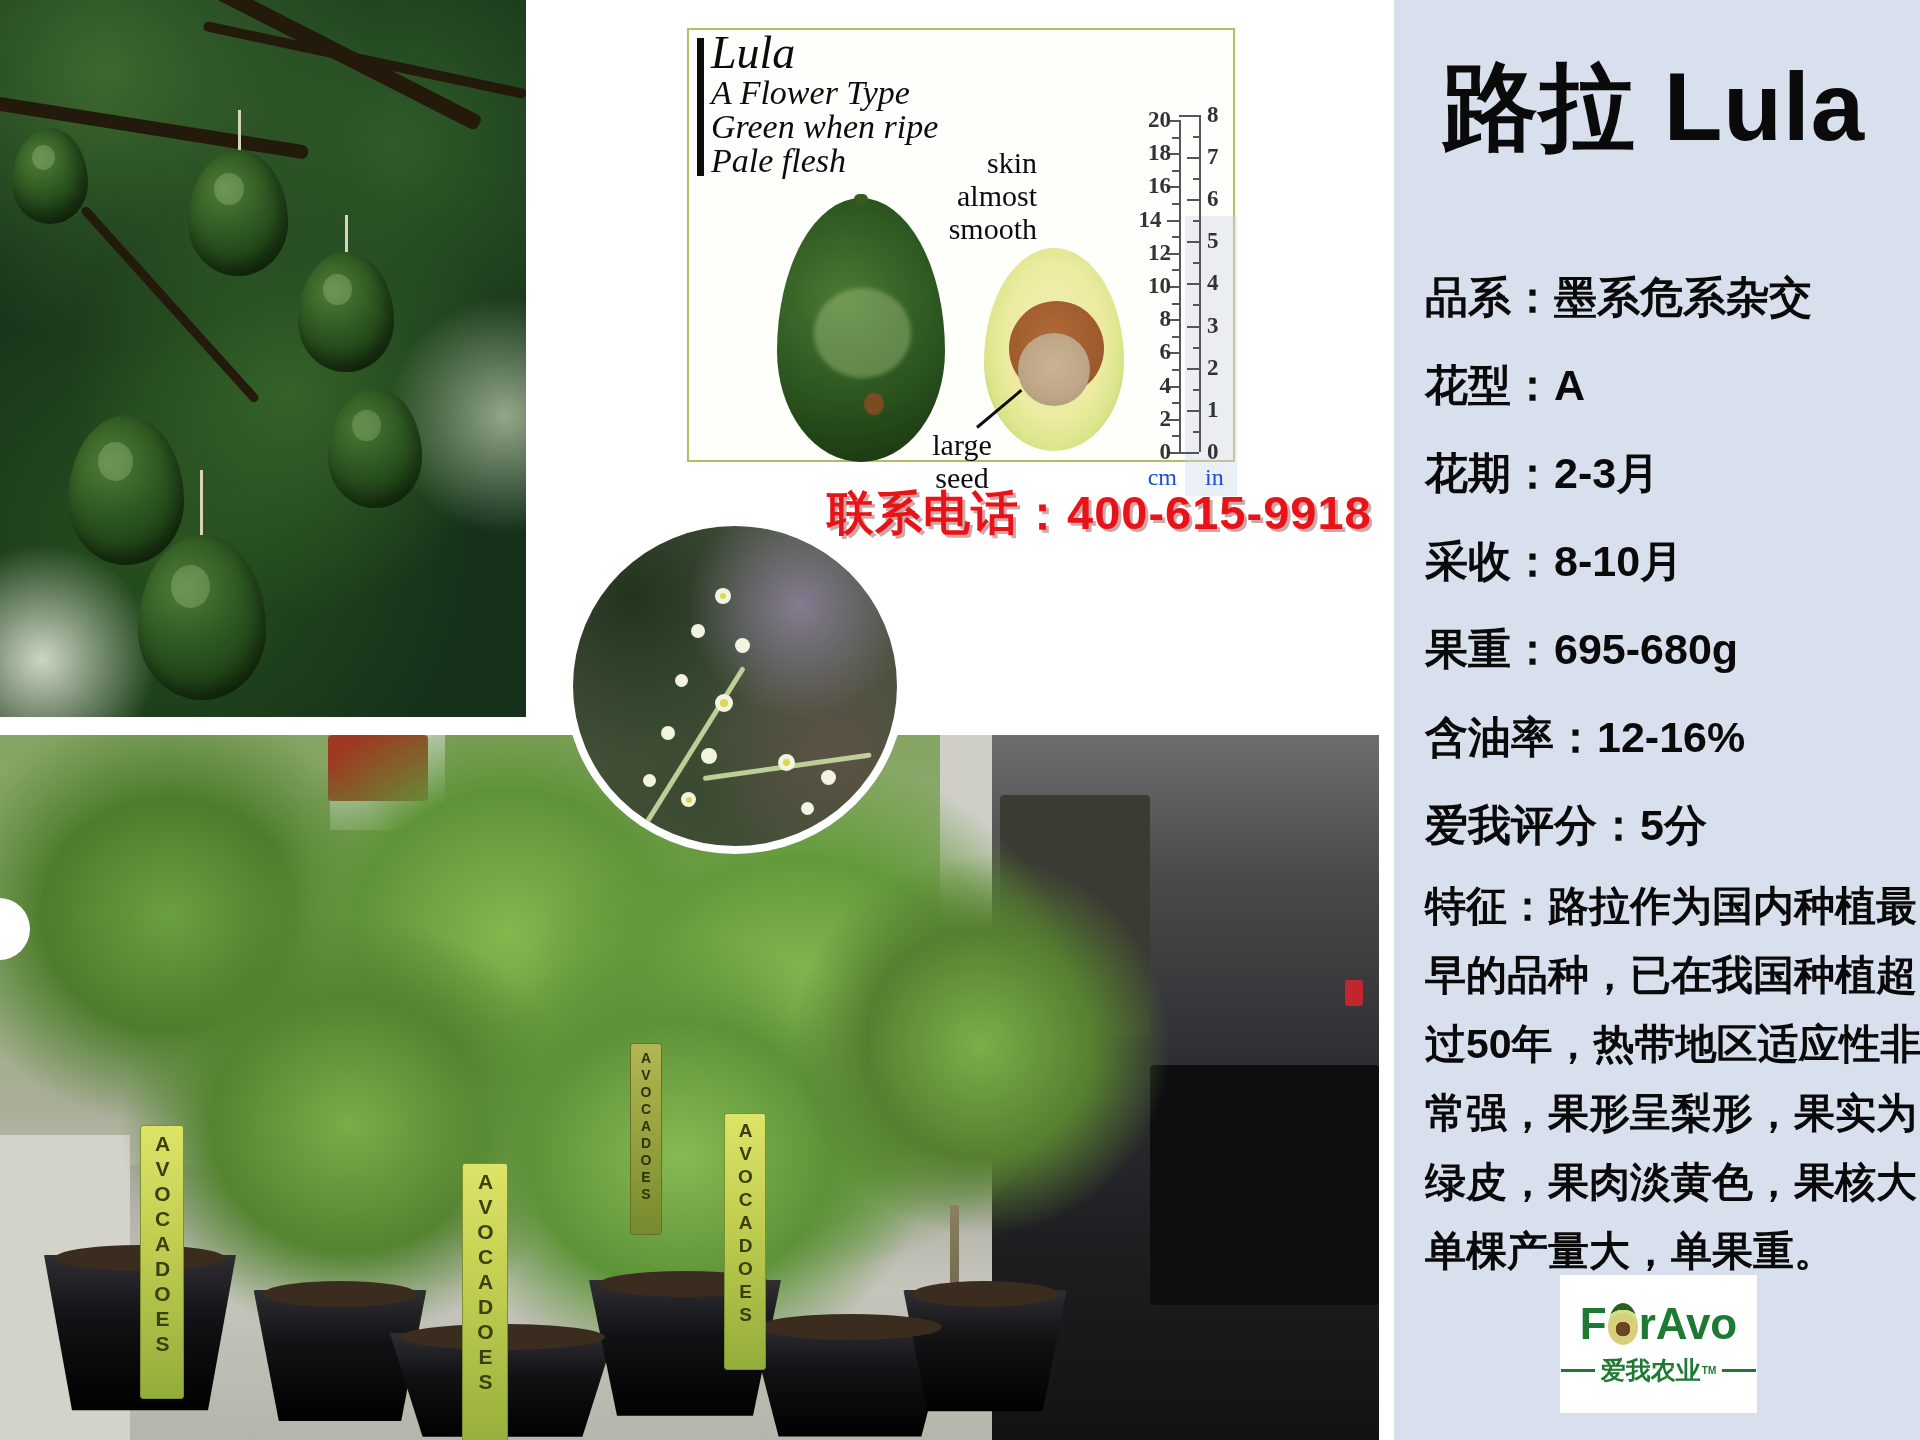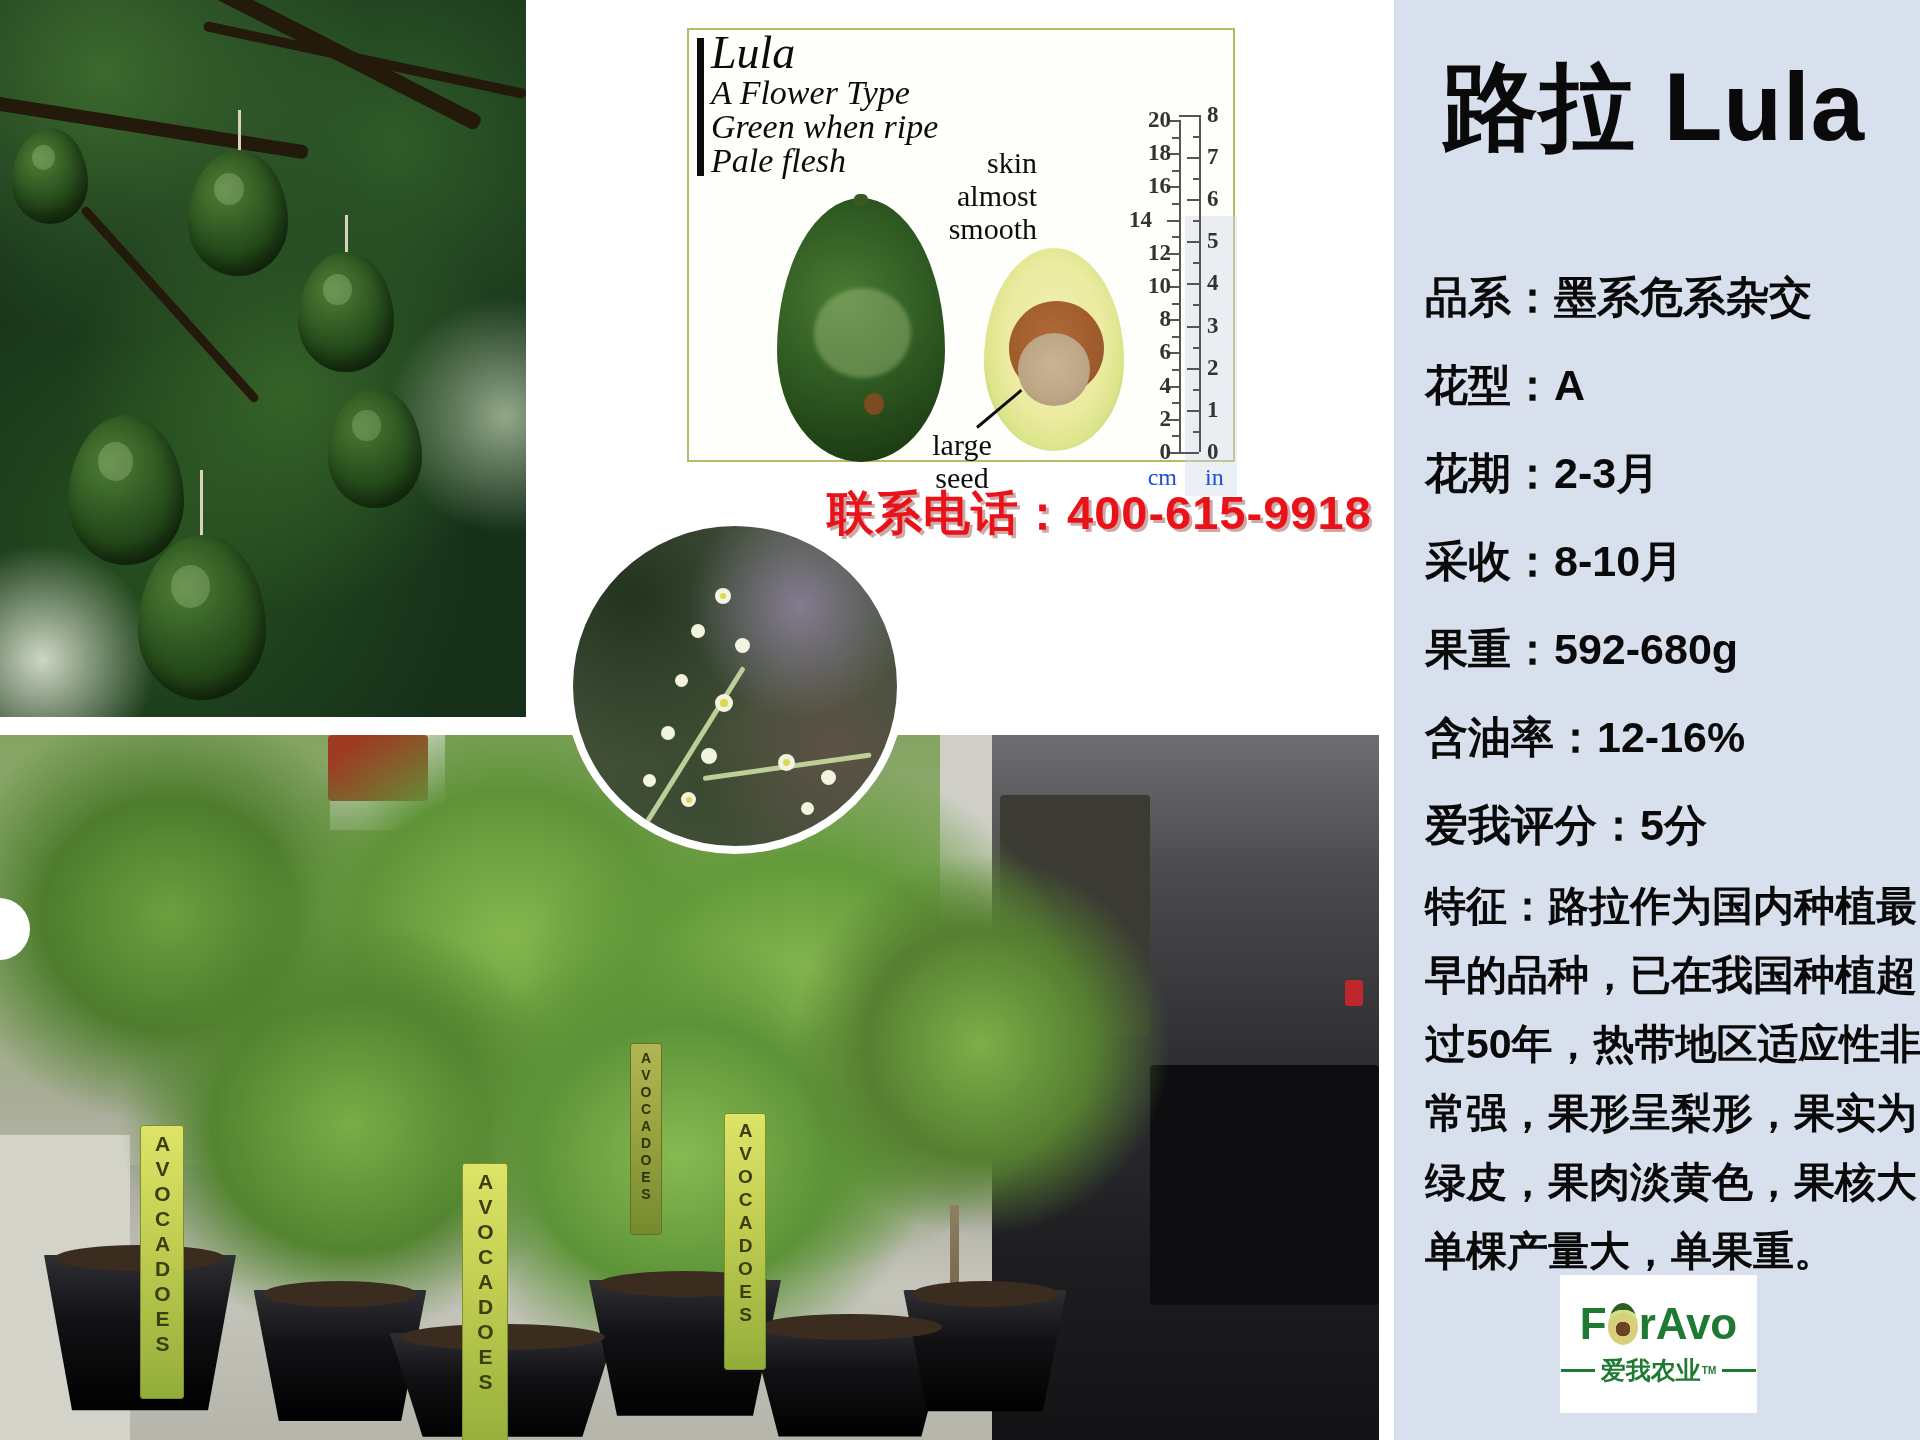--- a/index.html
+++ b/index.html
@@ -180,21 +180,21 @@
         <div class="tick" style="left: 38px; top: 223.2px; width: 12px;"></div>
         <div class="lab" style="left: 0px; top: 212.2px; width: 42px; text-align: right;">8</div>
         <div class="tick" style="left: 43px; top: 206.6px; width: 7px;"></div>
         <div class="tick" style="left: 38px; top: 190px; width: 12px;"></div>
         <div class="lab" style="left: 0px; top: 179px; width: 42px; text-align: right;">10</div>
         <div class="tick" style="left: 43px; top: 173.4px; width: 7px;"></div>
         <div class="tick" style="left: 38px; top: 156.8px; width: 12px;"></div>
         <div class="lab" style="left: 0px; top: 145.8px; width: 42px; text-align: right;">12</div>
         <div class="tick" style="left: 43px; top: 140.2px; width: 7px;"></div>
         <div class="tick" style="left: 38px; top: 123.6px; width: 12px;"></div>
-        <div class="lab" style="left: 0px; top: 112.6px; width: 42px; text-align: left;">14</div>
+        <div class="lab" style="left: 0px; top: 112.6px; width: 42px; text-align: center;">14</div>
         <div class="tick" style="left: 43px; top: 107px; width: 7px;"></div>
         <div class="tick" style="left: 38px; top: 90.4px; width: 12px;"></div>
         <div class="lab" style="left: 0px; top: 79.4px; width: 42px; text-align: right;">16</div>
         <div class="tick" style="left: 43px; top: 73.8px; width: 7px;"></div>
         <div class="tick" style="left: 38px; top: 57.2px; width: 12px;"></div>
         <div class="lab" style="left: 0px; top: 46.2px; width: 42px; text-align: right;">18</div>
         <div class="tick" style="left: 43px; top: 40.6px; width: 7px;"></div>
         <div class="tick" style="left: 38px; top: 24px; width: 12px;"></div>
         <div class="lab" style="left: 0px; top: 13px; width: 42px; text-align: right;">20</div>
         <div class="tick" style="left: 58px; top: 356px; width: 12px;"></div>
@@ -312,21 +312,21 @@
 
   <div id="notch" class="abs"></div>
 
   <div id="sidebar" class="abs">
     <div id="sb-title">路拉 Lula</div>
     <div id="sb-specs">
       <div>品系：墨系危系杂交</div>
       <div>花型：A</div>
       <div>花期：2-3月</div>
       <div>采收：8-10月</div>
-      <div>果重：592-680g</div>
+      <div>果重：695-680g</div>
       <div>含油率：12-16%</div>
       <div>爱我评分：5分</div>
     </div>
     <div id="sb-feature">
       <div>特征：路拉作为国内种植最</div>
       <div>早的品种，已在我国种植超</div>
       <div>过50年，热带地区适应性非</div>
       <div>常强，果形呈梨形，果实为</div>
       <div>绿皮，果肉淡黄色，果核大，</div>
       <div>单棵产量大，单果重。</div>

